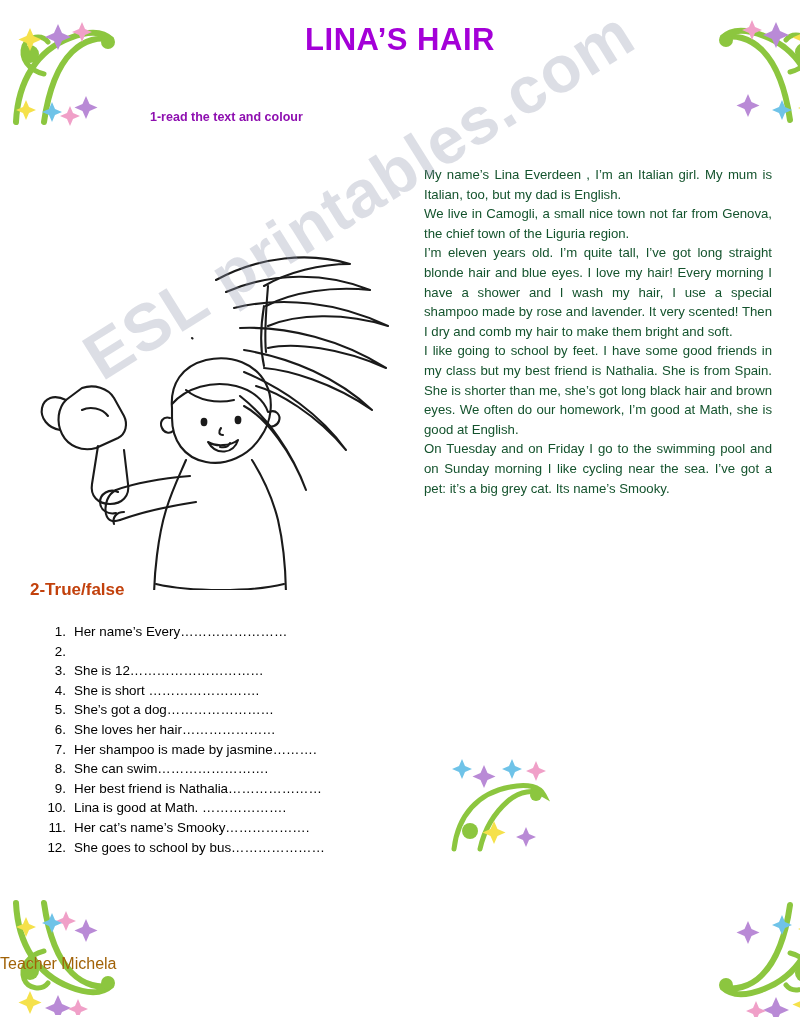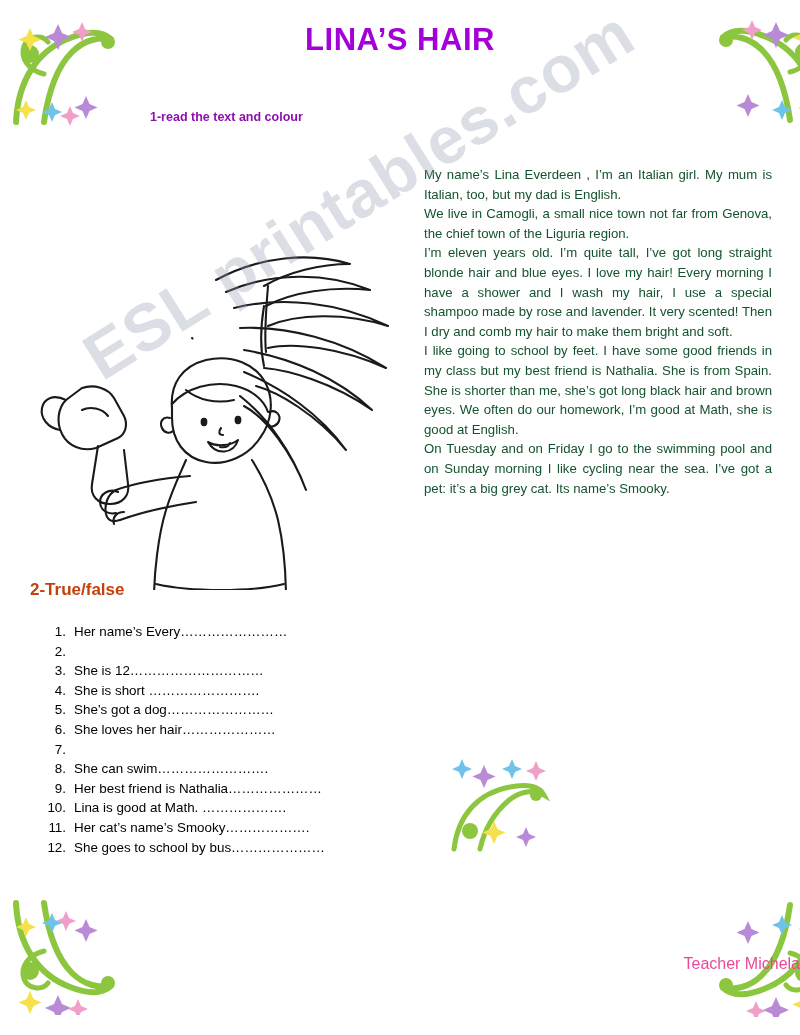--- a/index.html
+++ b/index.html
@@ -111,23 +111,23 @@
     padding-right: 8px;
     flex: none;
   }
 
   
   .footer {
     position: absolute;
     left: 0;
     top: 955px;
     width: 800px;
-    text-align: right;
+    text-align: left;
     font-size: 16px;
-    color: #ec4899;
+    color: #a16207;
     font-weight: normal;
   }
 
   
   .watermark {
     position: absolute;
     left: 70px;
     top: 330px;
     width: 700px;
     font-size: 66px;
@@ -335,21 +335,21 @@
 
   <div class="instruction-2">2-True/false</div>
 
   <ul class="tf-list">
     <li><span class="tf-num">1.</span><span>Her name’s Every……………………</span></li>
     <li><span class="tf-num">2.</span></li>
     <li><span class="tf-num">3.</span><span>She is 12…………………………</span></li>
     <li><span class="tf-num">4.</span><span>She is short …………………….</span></li>
     <li><span class="tf-num">5.</span><span>She’s got a dog……………………</span></li>
     <li><span class="tf-num">6.</span><span>She loves her hair…………………</span></li>
-    <li><span class="tf-num">7.</span></li>
+    <li><span class="tf-num">7.</span><span>Her shampoo is made by jasmine……….</span></li>
     <li><span class="tf-num">8.</span><span>She can swim…………………….</span></li>
     <li><span class="tf-num">9.</span><span>Her best friend is Nathalia…………………</span></li>
     <li><span class="tf-num">10.</span><span>Lina is good at Math. ……………….</span></li>
     <li><span class="tf-num">11.</span><span>Her cat’s name’s Smooky……………….</span></li>
     <li><span class="tf-num">12.</span><span>She goes to school by bus…………………</span></li>
   </ul>
 
   <div class="watermark">ESL printables.com</div>
 
   <div class="footer">Teacher Michela</div>

